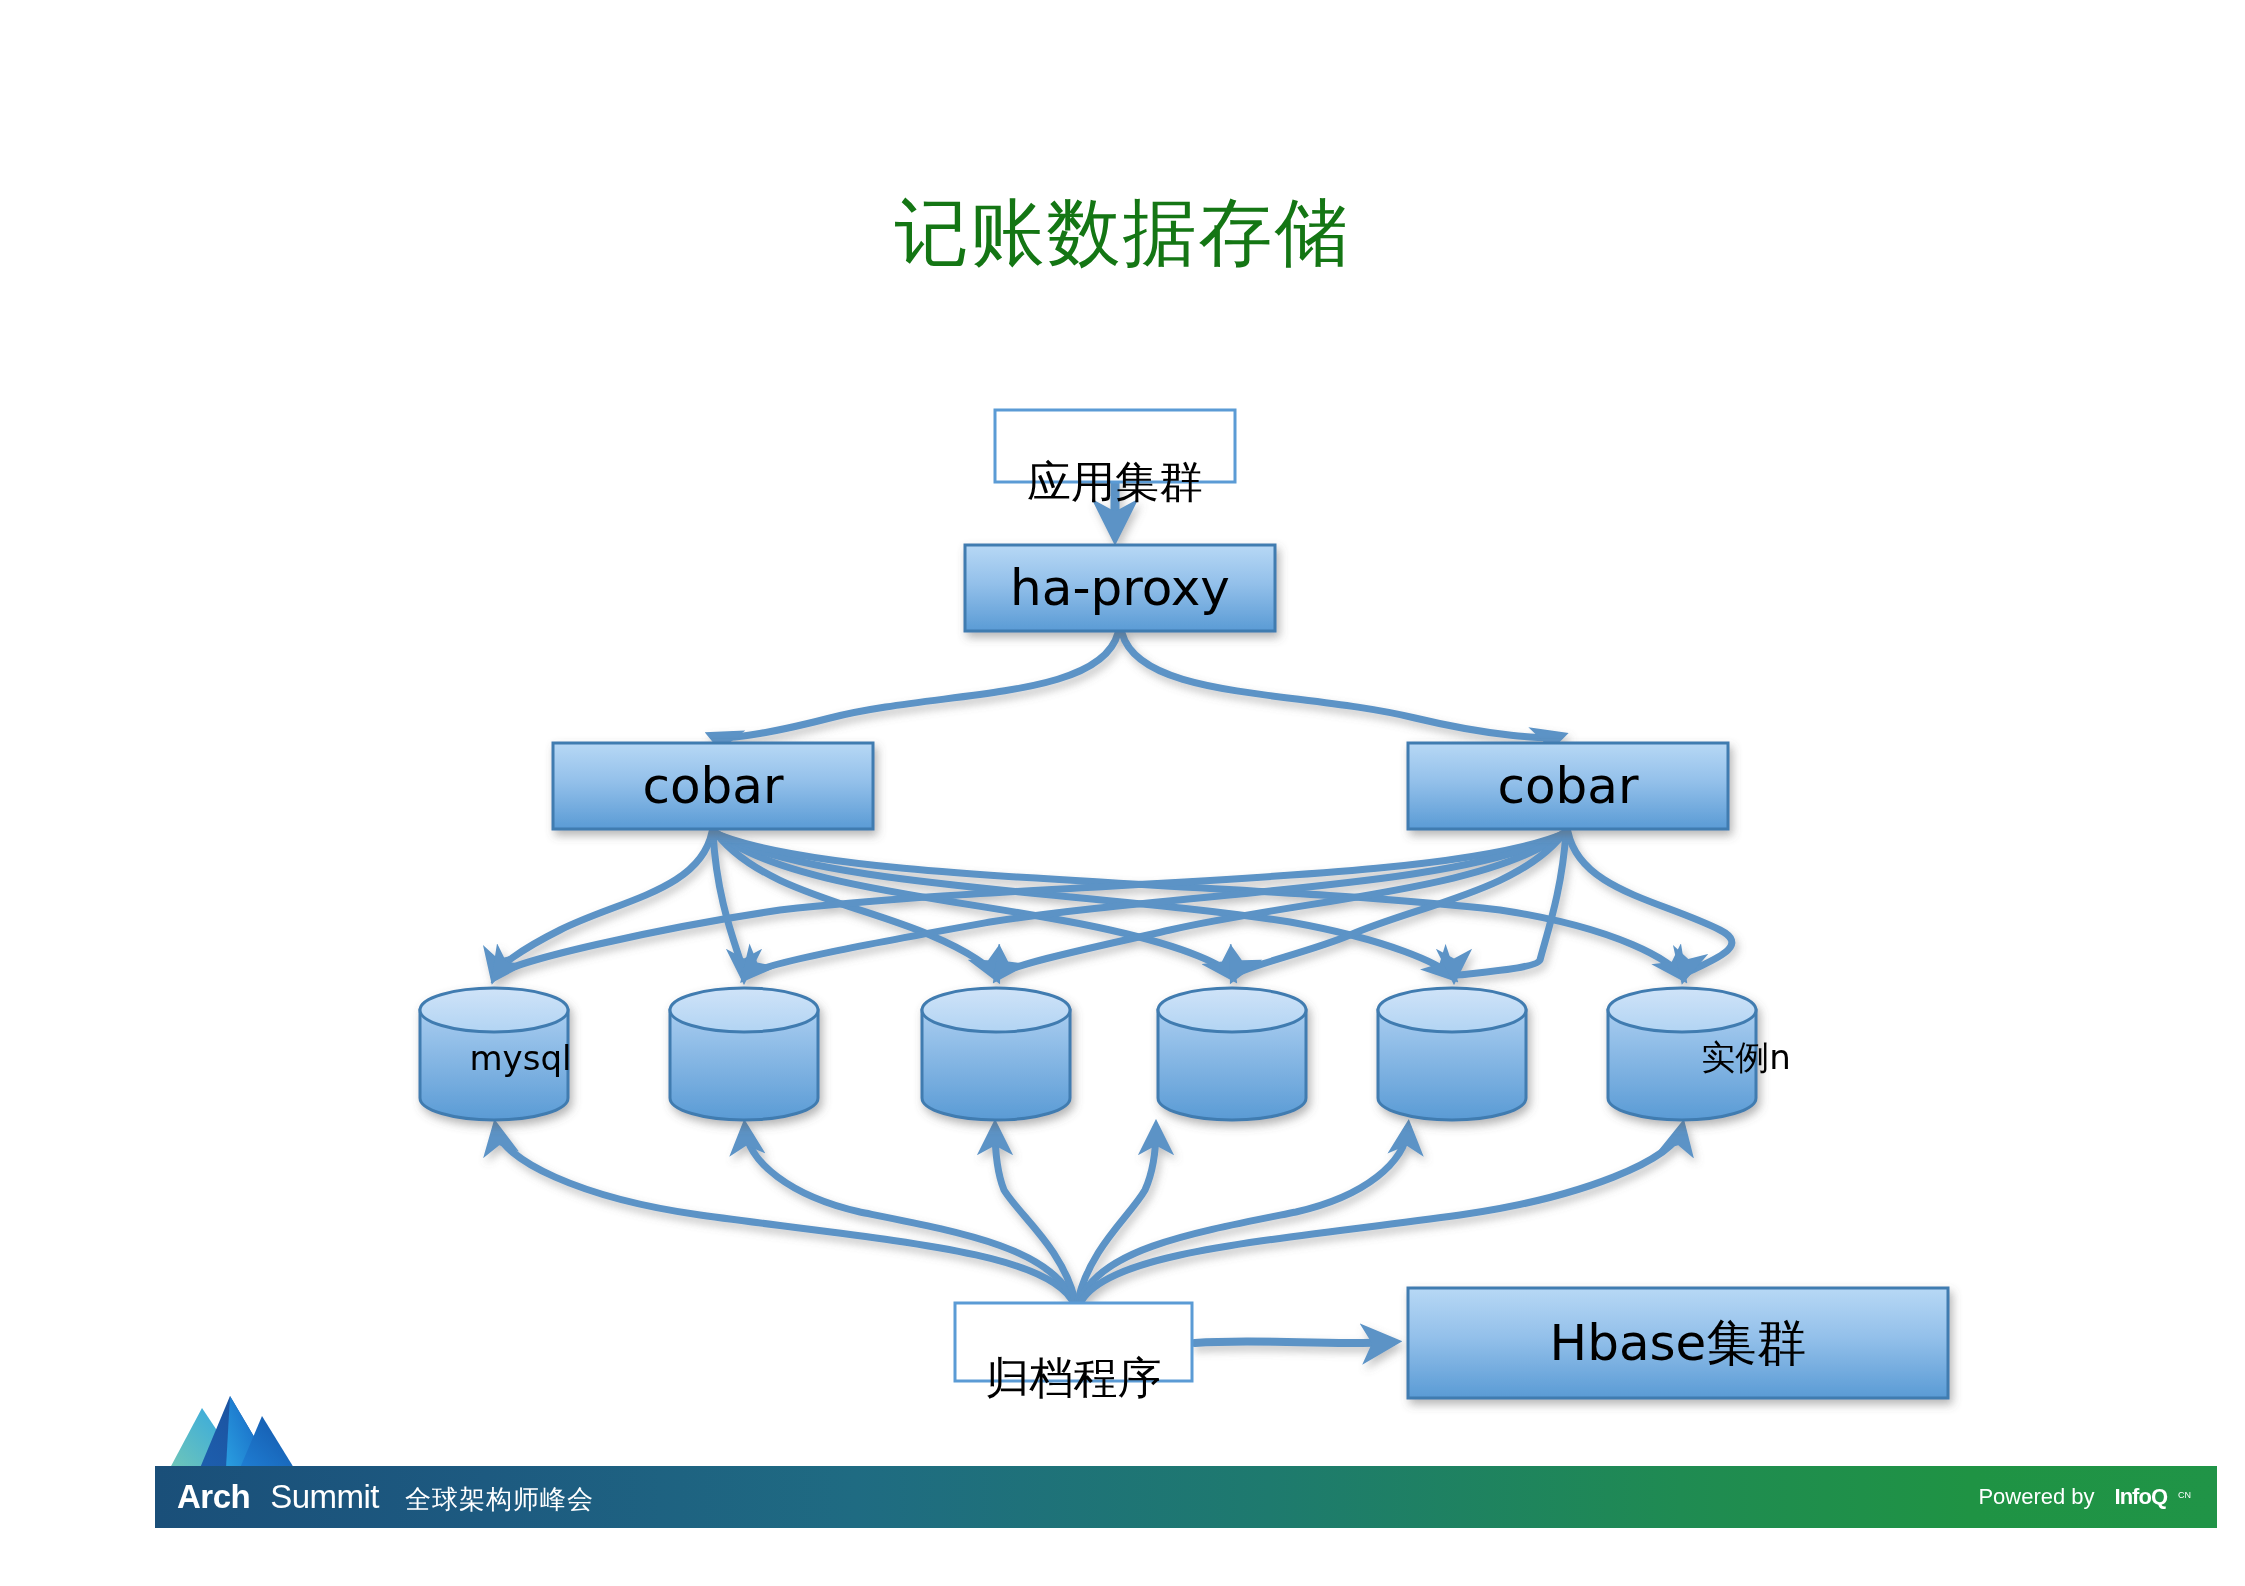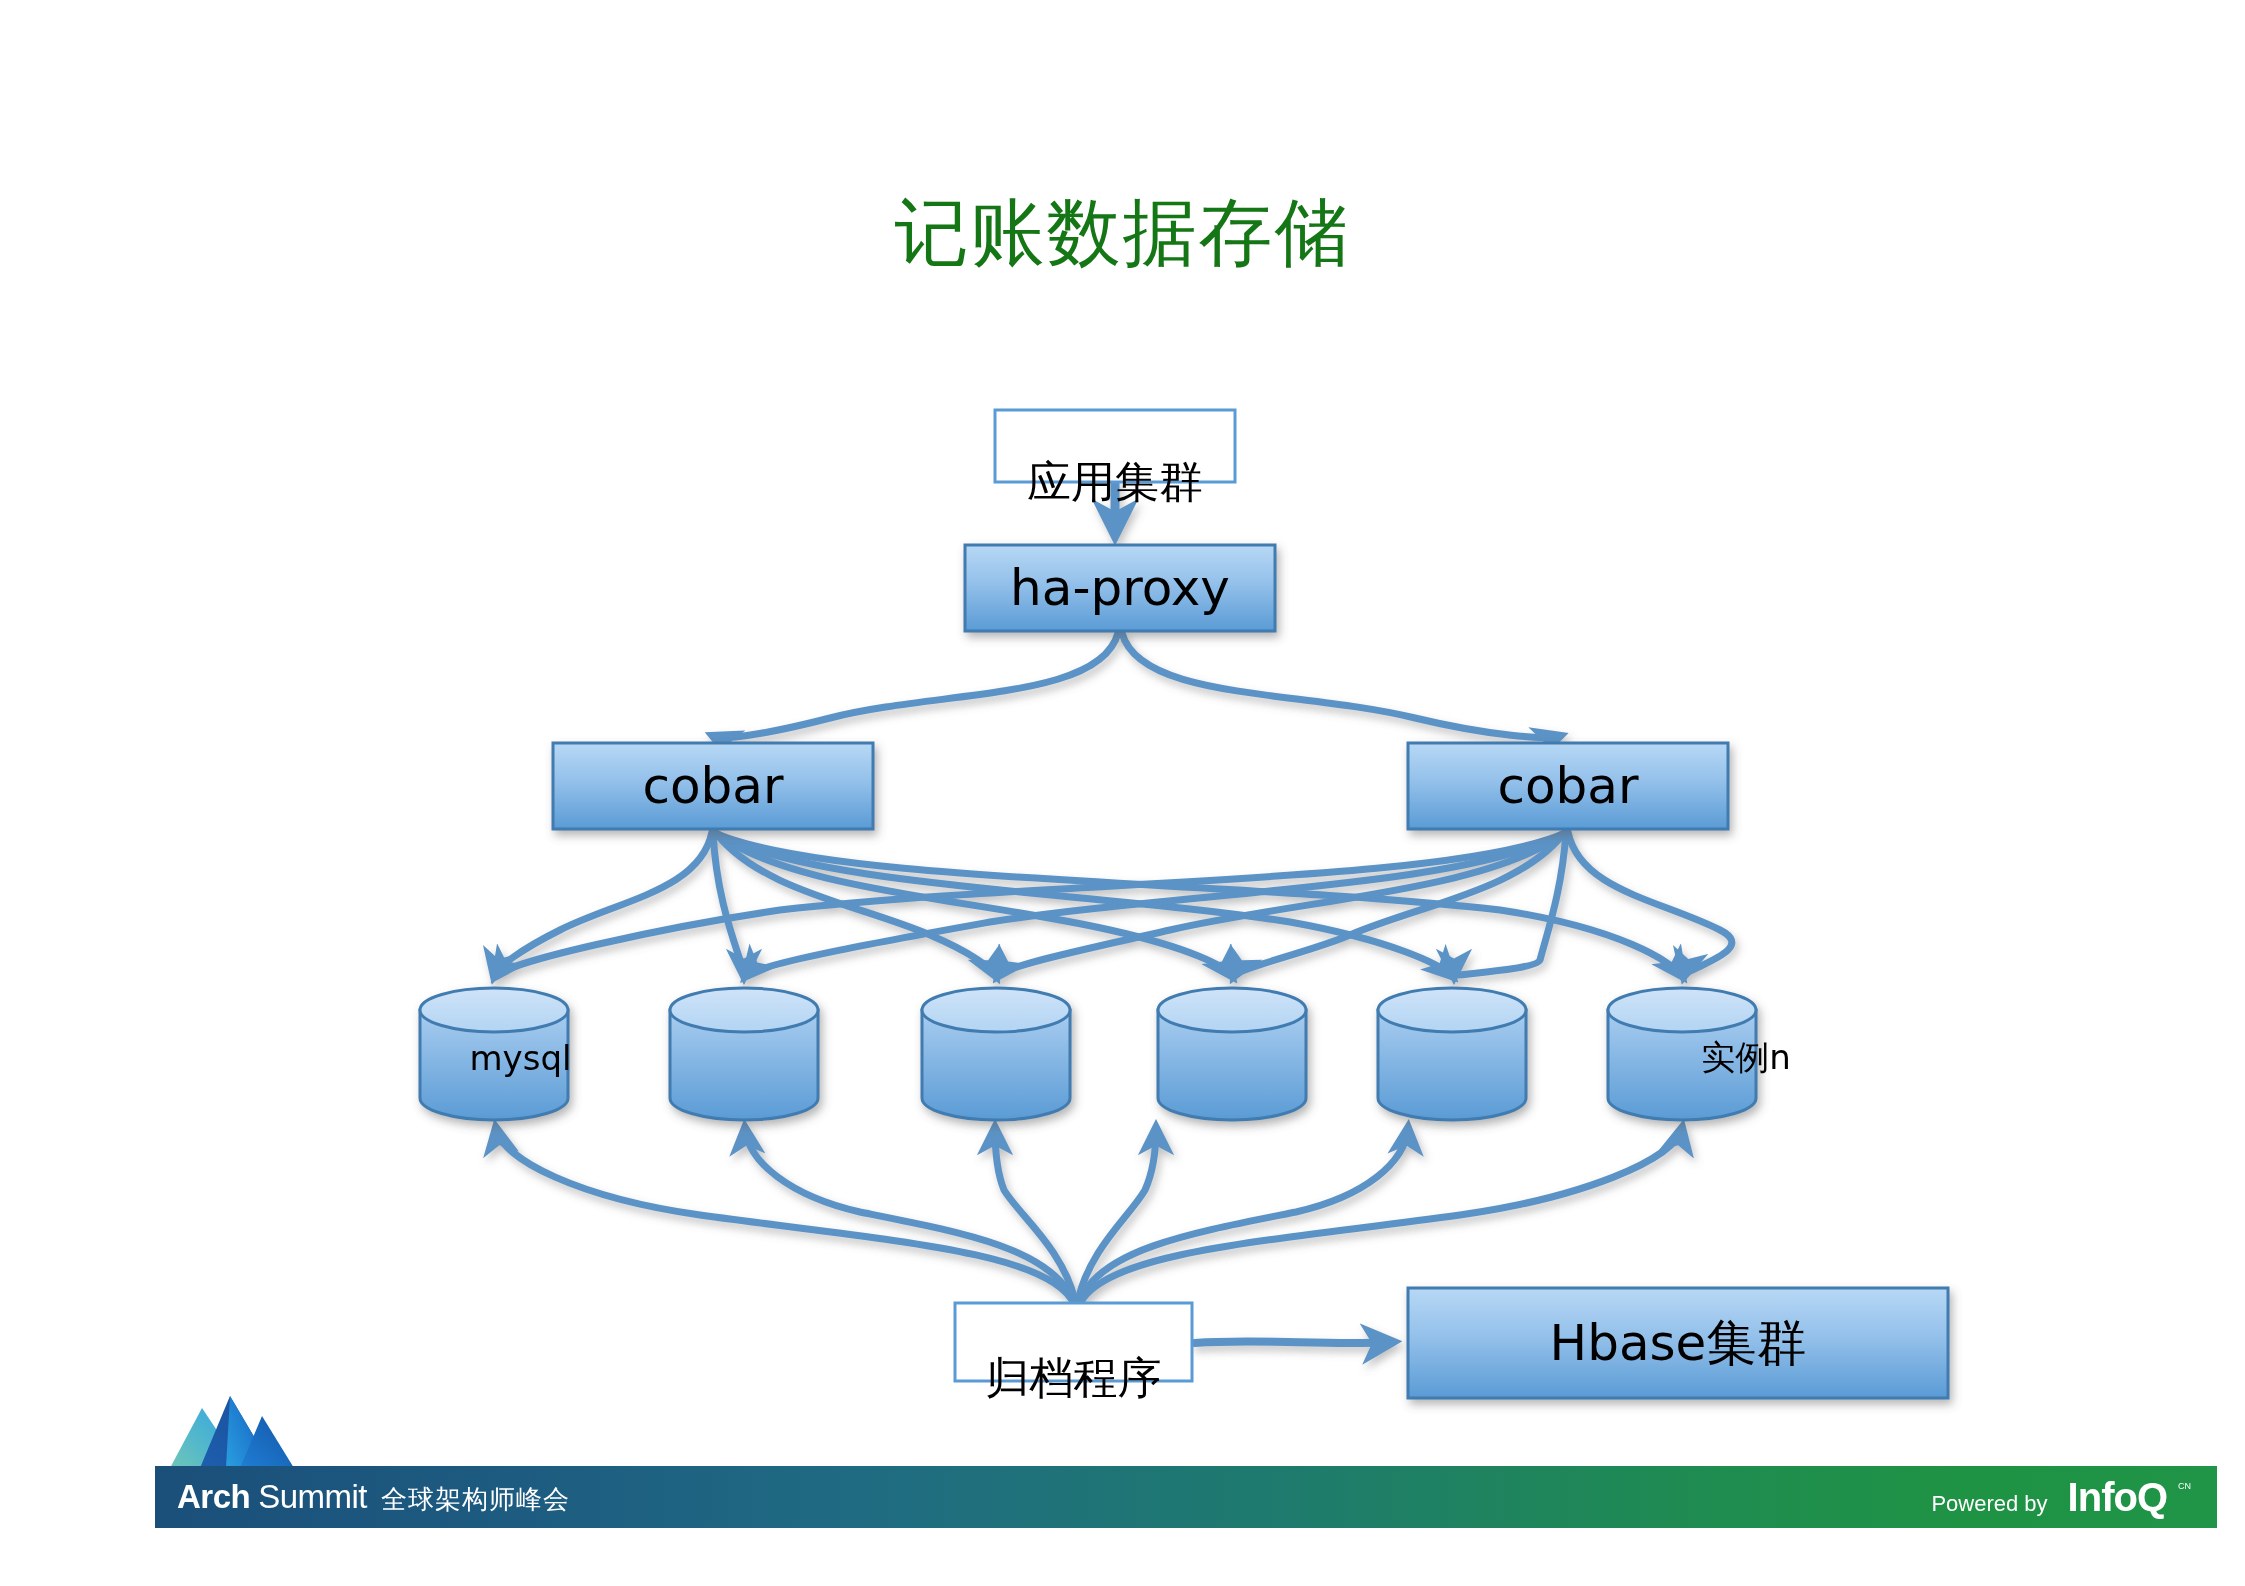--- a/index.html
+++ b/index.html
@@ -75,21 +75,21 @@
         #1f9344 88%,
         #209447 100%);
   }
   #footer-logo-text {
     position: absolute;
     left: 22px;
     top: 50%;
     transform: translateY(-50%);
     display: flex;
     align-items: baseline;
-    gap: 14px;
+    gap: 26px;
     white-space: nowrap;
   }
   .arch-word {
     font-size: 33px;
     font-weight: bold;
     color: #ffffff;
     font-family: "Liberation Sans", sans-serif;
     letter-spacing: -0.5px;
   }
   .summit-word {
@@ -115,21 +115,21 @@
     align-items: baseline;
     gap: 20px;
     white-space: nowrap;
   }
   .powered-text {
     font-size: 22px;
     color: #ffffff;
     font-family: "Liberation Sans", sans-serif;
   }
   .infoq-text {
-    font-size: 40px;
+    font-size: 22px;
     font-weight: bold;
     color: #ffffff;
     font-family: "Liberation Sans", sans-serif;
     letter-spacing: -1px;
   }
   .infoq-tm {
     font-size: 9px;
     color: #ffffff;
     font-family: "Liberation Sans", sans-serif;
     margin-left: -9px;

